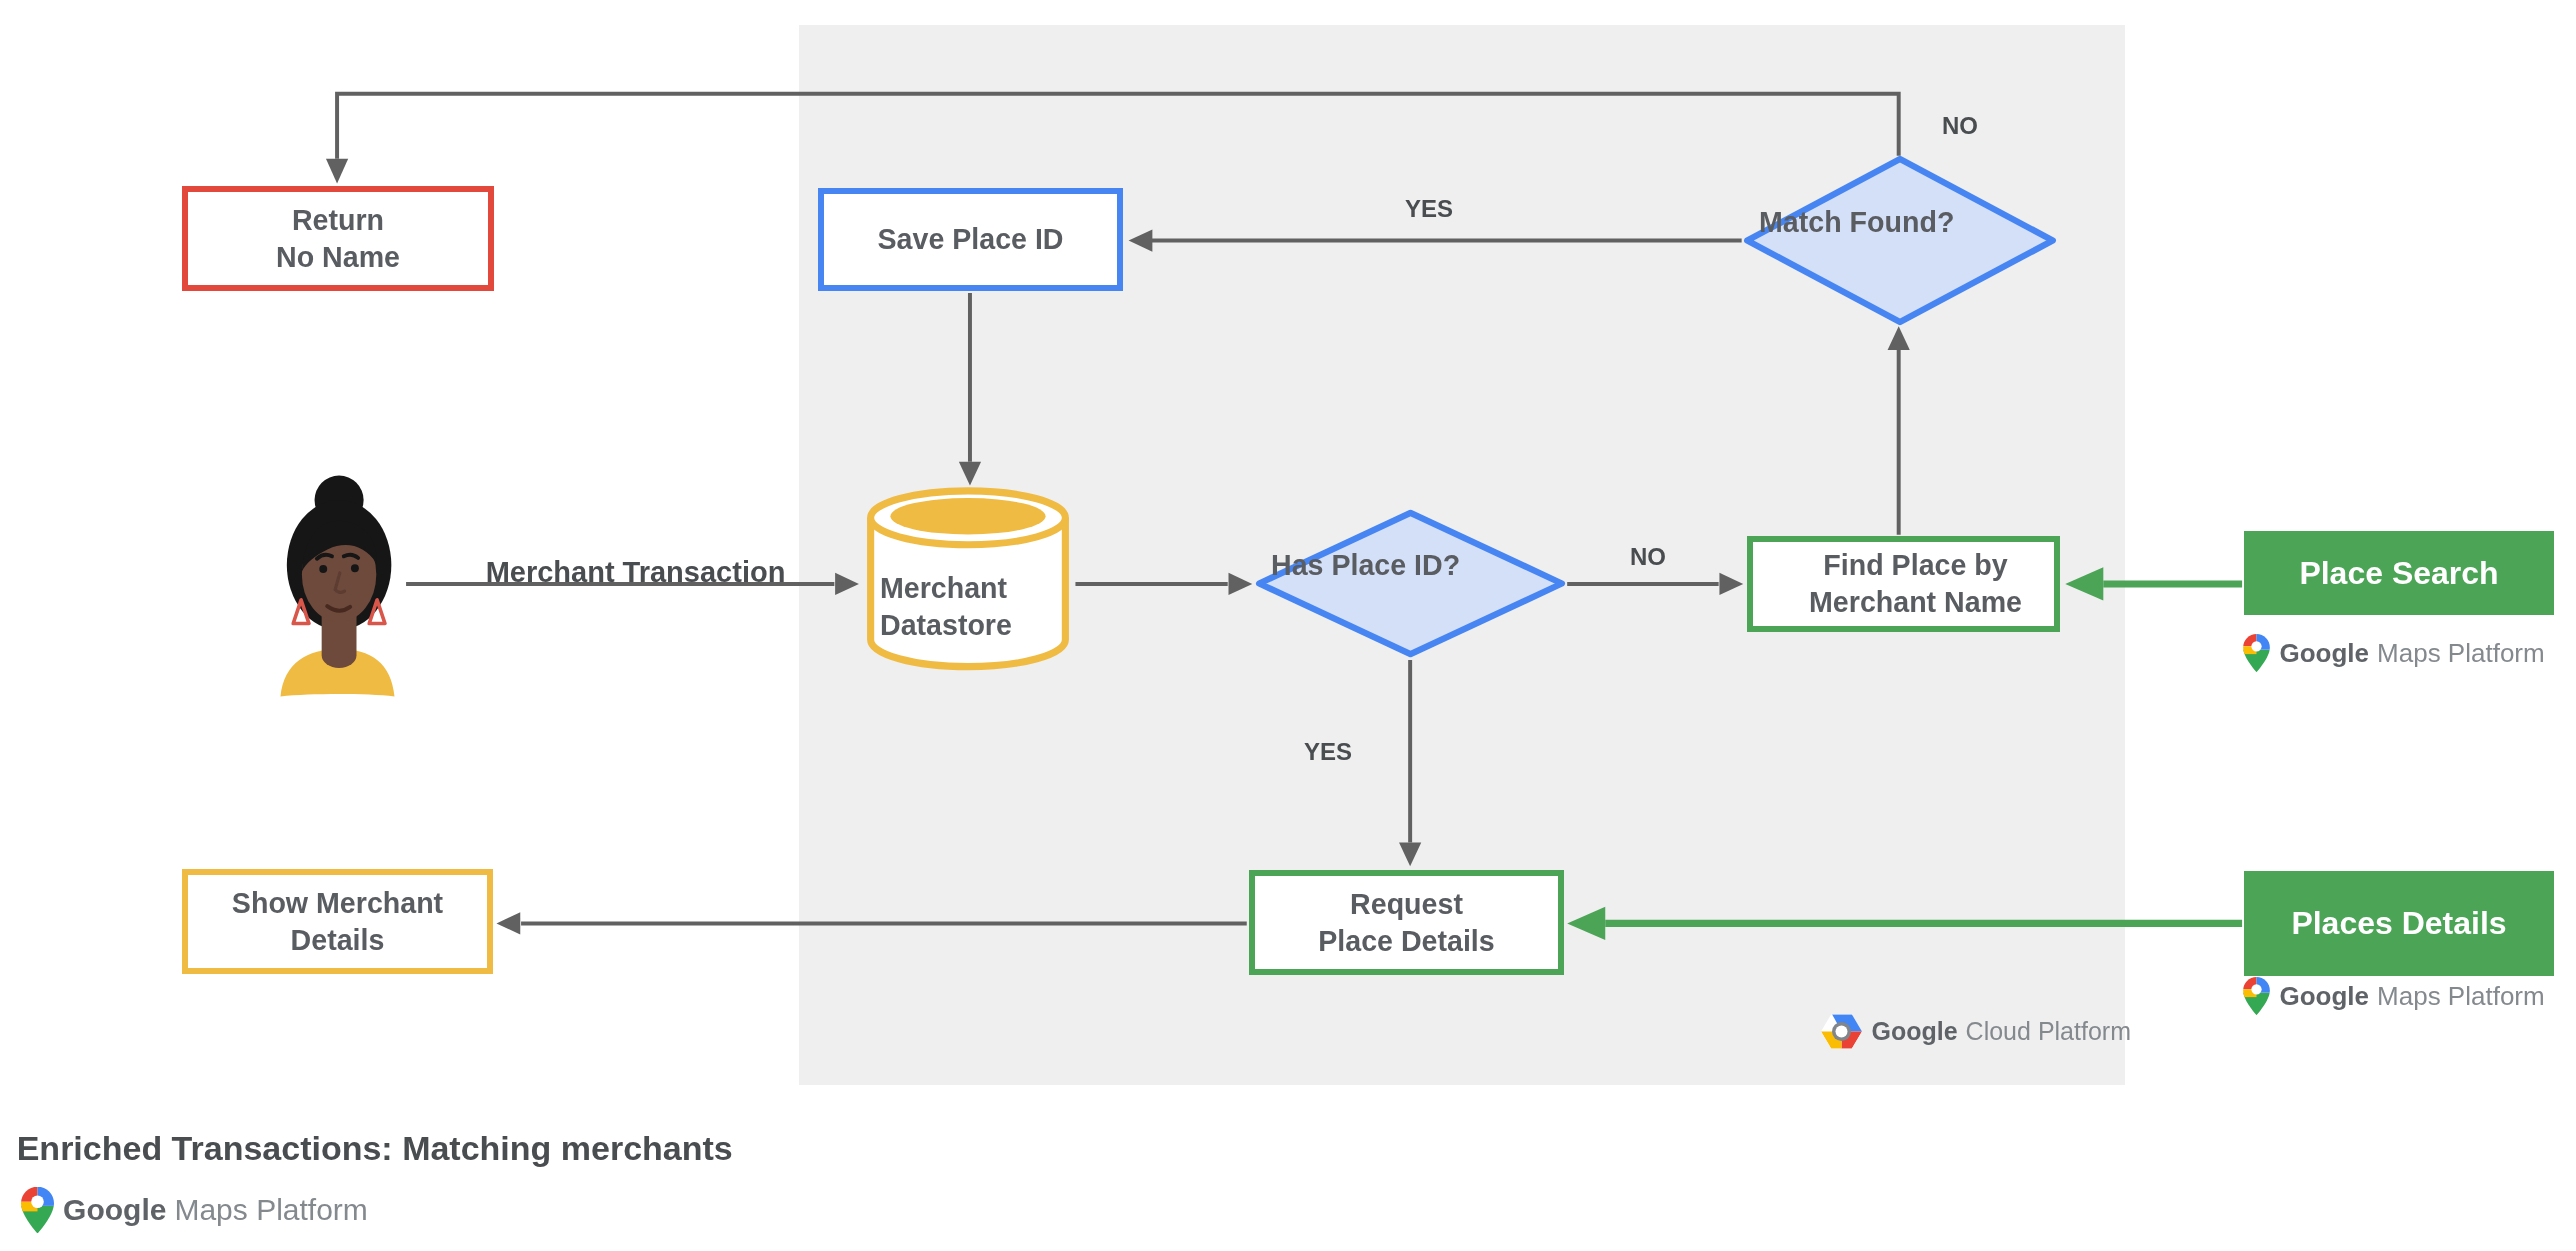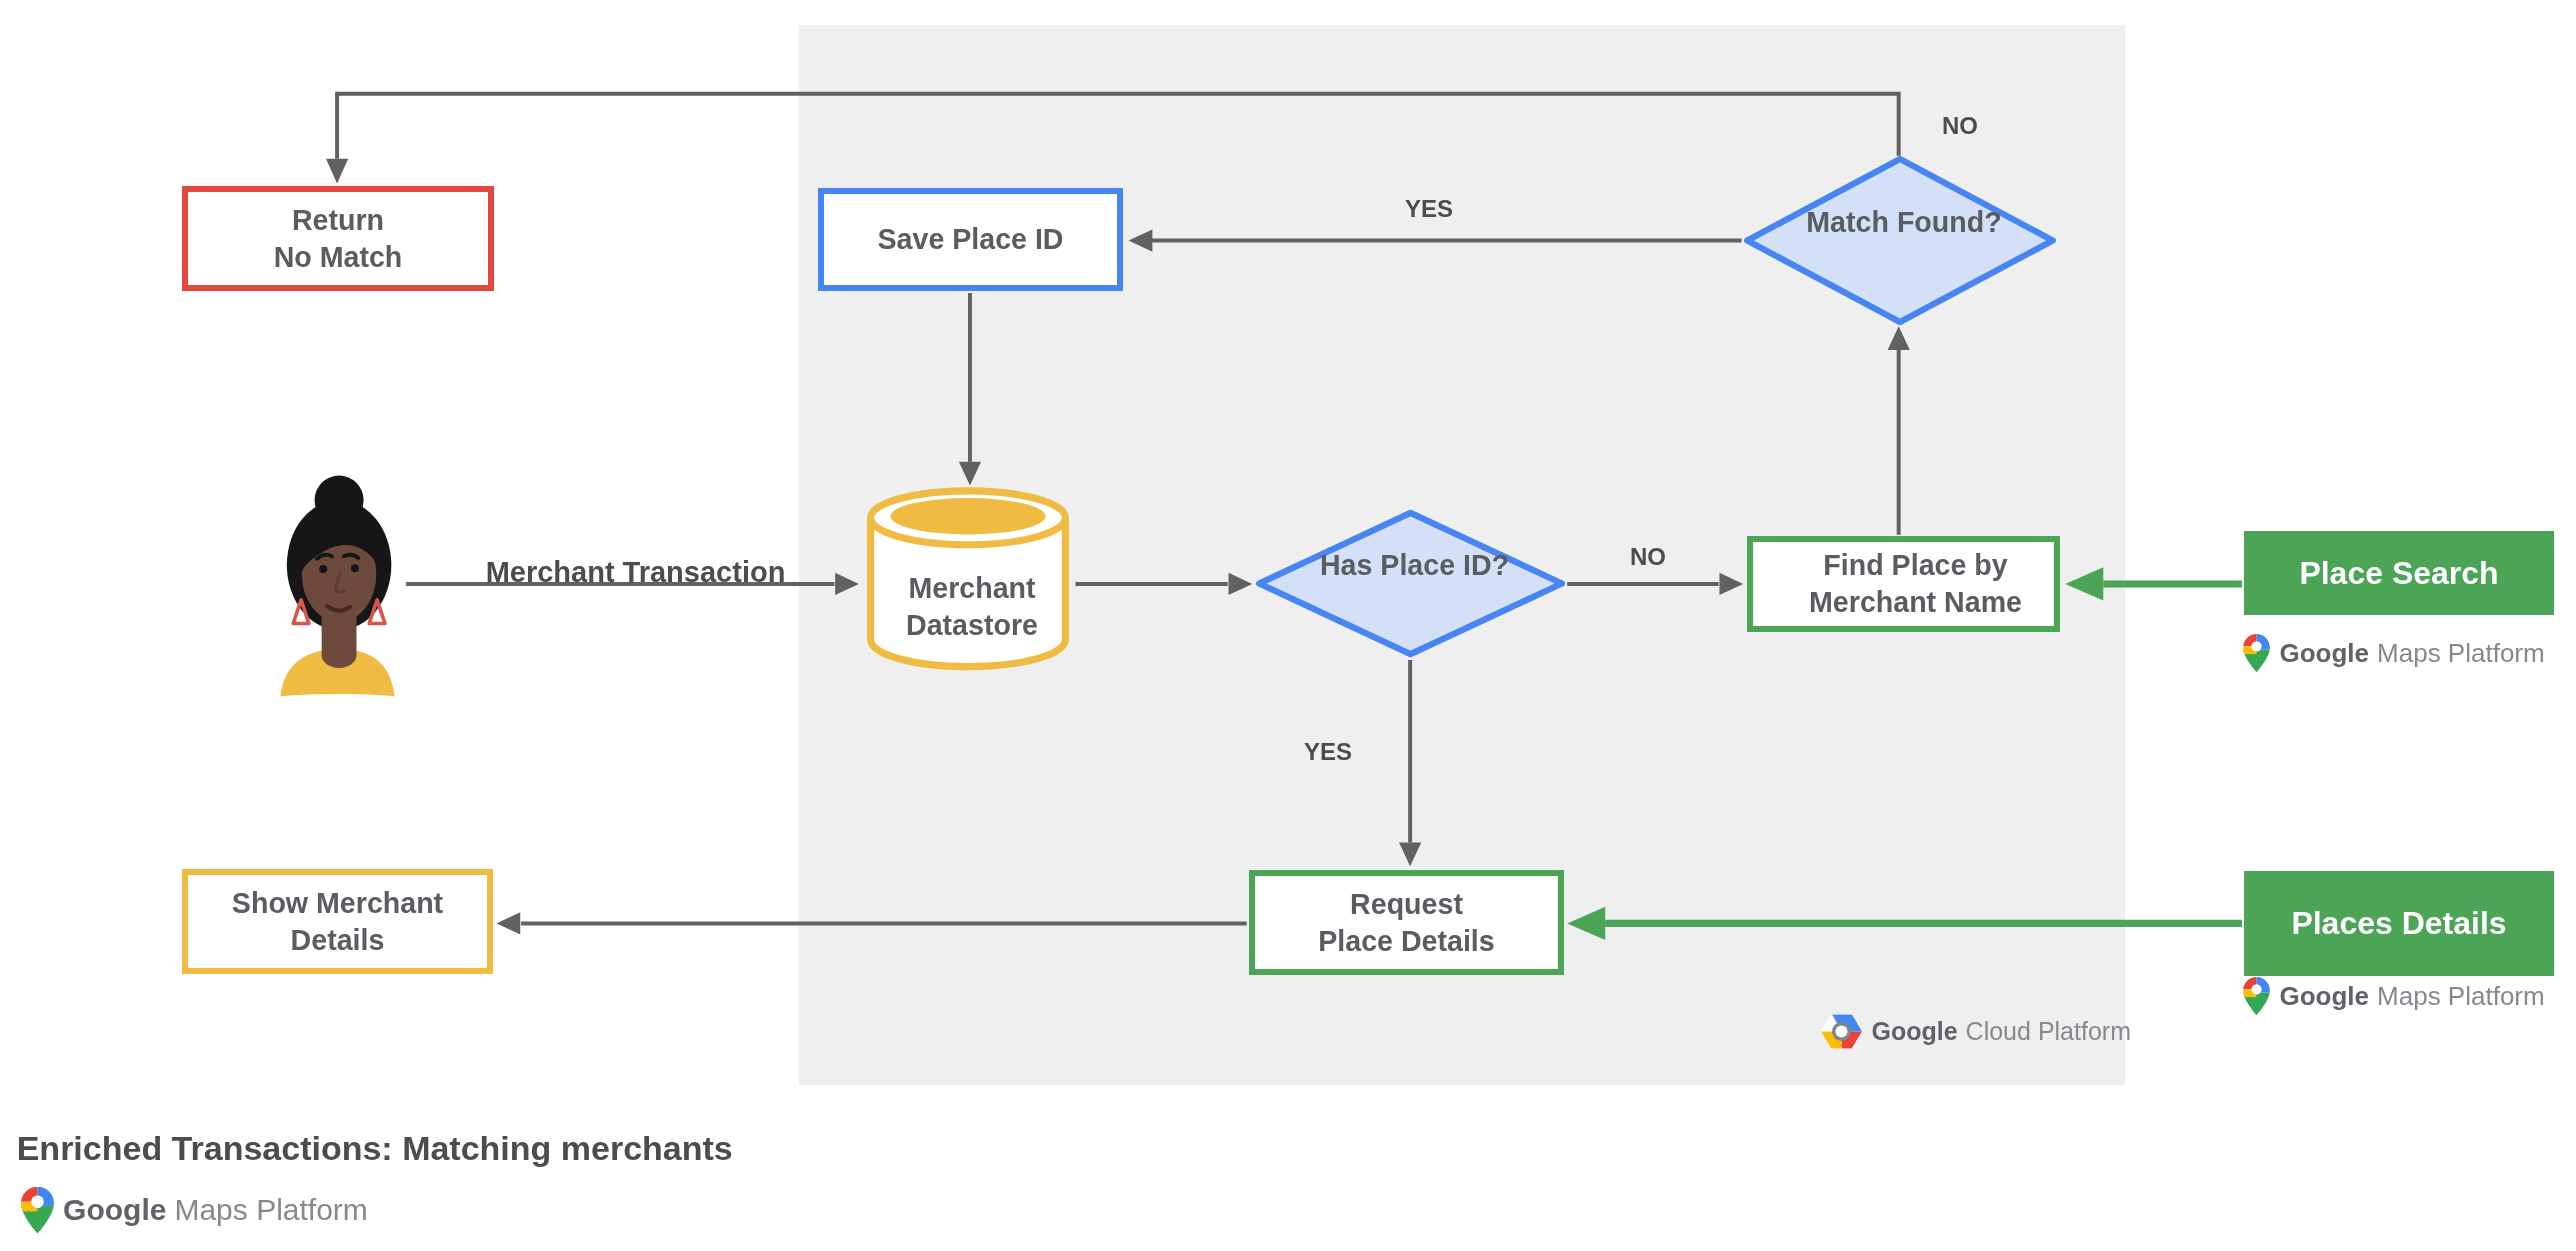--- a/index.html
+++ b/index.html
@@ -24,21 +24,21 @@
   .box-blue{left:818px;top:188px;width:305px;height:103px;border:6.3px solid var(--blue,#4786F2);}
   .box-green-outline-1{left:1747px;top:536px;width:313px;height:96px;border:6.3px solid var(--green,#4CA456);padding-left:24px;}
   .box-green-outline-2{left:1249px;top:870px;width:315px;height:105px;border:6.3px solid var(--green,#4CA456);}
   .box-yellow{left:182px;top:869px;width:311px;height:105px;border:6.3px solid var(--yellow,#F0BB43);}
   .box-green-fill{background:var(--green,#4CA456);color:#ffffff;font-size:32px;}
   .ps{left:2244px;top:531px;width:310px;height:84px;}
   .pd{left:2244px;top:871px;width:310px;height:105px;}
   .shape{position:absolute;z-index:2;}
   .shape svg{position:absolute;left:0;top:0;}
   .shape .lbl{
-    position:absolute;left:4px;width:100%;text-align:center;
+    position:absolute;left:16px;width:100%;text-align:left;
     font-weight:bold;font-size:28.6px;line-height:37px;color:var(--text,#595C60);
   }
   .diamond-match{left:1743px;top:155px;width:314px;height:171px;}
   .diamond-has{left:1255px;top:509px;width:311px;height:149px;}
   .cyl{left:864px;top:483px;width:208px;height:190px;}
   .edge-label{
     position:absolute;z-index:3;font-weight:bold;color:var(--text-dark,#4A4D50);
     font-size:24px;white-space:nowrap;
   }
   .lbl-merchant-transaction{
@@ -99,21 +99,21 @@
 
     <path d="M 2827 736 L 2652 736" style="fill:none;stroke:var(--green,#4CA456);stroke-width:9"></path>
     <polygon points="2604,736 2652,715 2652,757" style="fill:var(--green,#4CA456)"></polygon>
 
     <path d="M 2827 1164 L 2024 1164" style="fill:none;stroke:var(--green,#4CA456);stroke-width:9"></path>
     <polygon points="1976,1164 2024,1143 2024,1185" style="fill:var(--green,#4CA456)"></polygon>
   </svg>
 
   <div class="node box-red">
     <span class="ln">Return</span>
-    <span class="ln">No Match</span>
+    <span class="ln">No Name</span>
   </div>
 
   <div class="node box-blue">
     <span class="ln">Save Place ID</span>
   </div>
 
   <div class="node box-green-outline-1">
     <span class="ln">Find Place by</span>
     <span class="ln">Merchant Name</span>
   </div>

